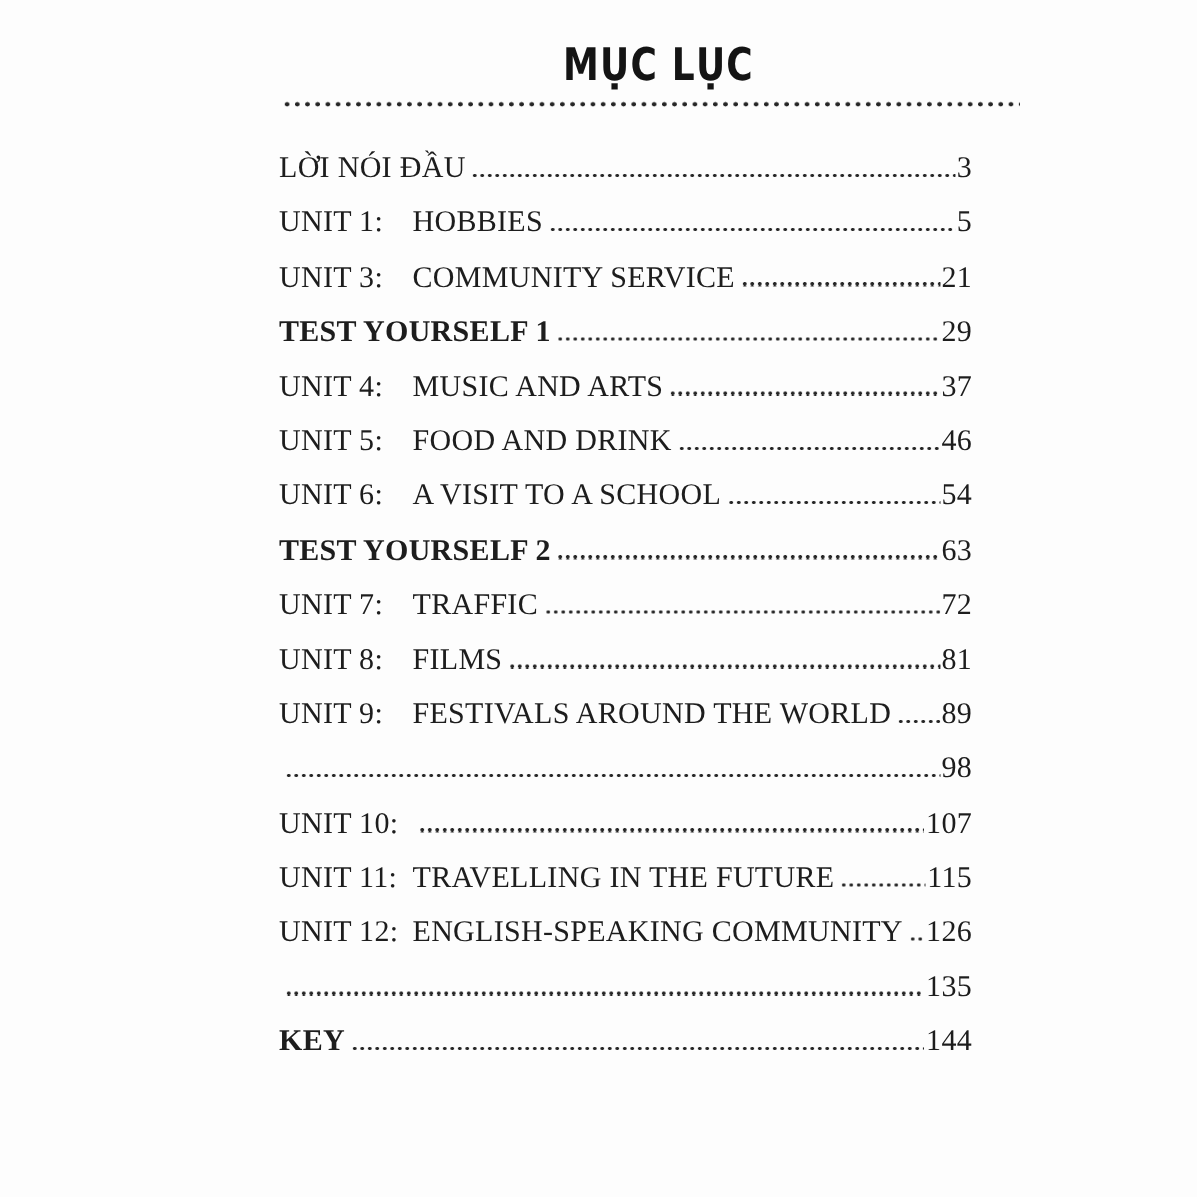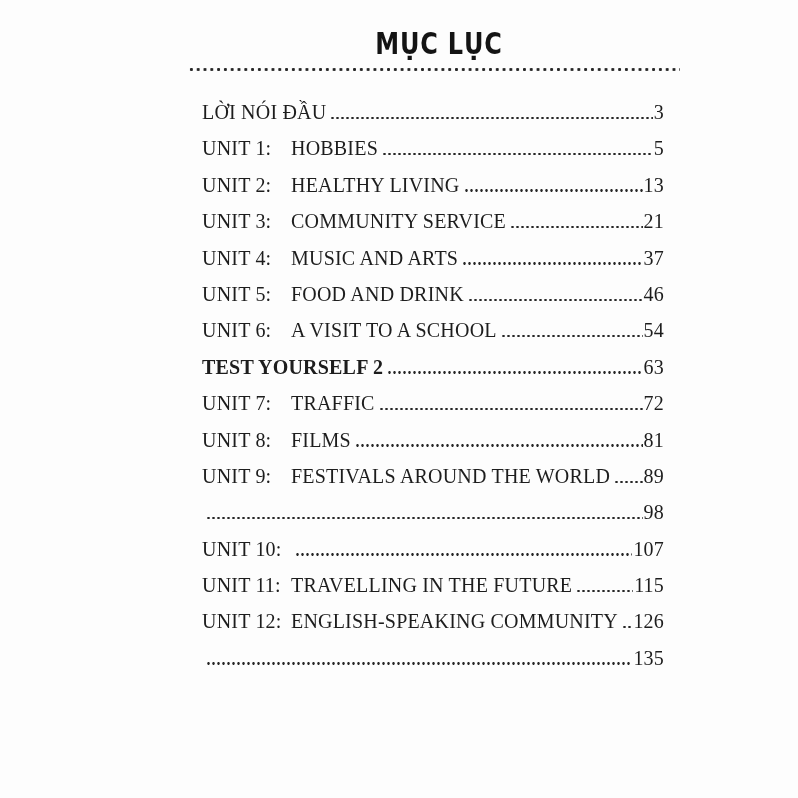--- a/index.html
+++ b/index.html
@@ -36,21 +36,21 @@
     position:absolute;
     left:148px;top:67px;
     width:492px;height:5px;
     background-image:radial-gradient(circle,var(--dots) 1.3px,rgba(0,0,0,0) 1.7px);
     background-size:6.8px 5px;
     background-repeat:repeat-x;
     background-position:left bottom;
   }
   .toc-list{
     position:absolute;
-    left:162px;top:101px;
+    left:146px;top:101px;
     width:462px;
   }
   .toc-row{
     display:flex;
     align-items:baseline;
     height:36.4px;
     font-size:20px;
     letter-spacing:.2px;
     white-space:pre;
   }
@@ -89,34 +89,34 @@
     <span class="pagenum">3</span>
   </div>
 
   <div class="toc-row unit">
     <span class="label">UNIT 1:</span>
     <span class="title">HOBBIES</span>
     <span class="leader"></span>
     <span class="pagenum">5</span>
   </div>
 
-  <div class="toc-row unit">
-    <span class="label">UNIT 2:</span>
-    <span class="title">HEALTHY LIVING</span>
-    <span class="leader"></span>
-    <span class="pagenum">13</span>
-  </div>
 
   <div class="toc-row unit">
     <span class="label">UNIT 3:</span>
     <span class="title">COMMUNITY SERVICE</span>
     <span class="leader"></span>
     <span class="pagenum">21</span>
   </div>
 
+  <div class="toc-row section">
+    <span class="label">TEST YOURSELF 1</span>
+    
+    <span class="leader"></span>
+    <span class="pagenum">29</span>
+  </div>
 
   <div class="toc-row unit">
     <span class="label">UNIT 4:</span>
     <span class="title">MUSIC AND ARTS</span>
     <span class="leader"></span>
     <span class="pagenum">37</span>
   </div>
 
   <div class="toc-row unit">
     <span class="label">UNIT 5:</span>
@@ -185,14 +185,20 @@
     <span class="leader"></span>
     <span class="pagenum">126</span>
   </div>
 
   <div class="toc-row section">
     
     <span class="leader"></span>
     <span class="pagenum">135</span>
   </div>
 
+  <div class="toc-row section">
+    <span class="label">KEY</span>
+    
+    <span class="leader"></span>
+    <span class="pagenum">144</span>
+  </div>
 </div>
 </div>
 
 </body></html>

